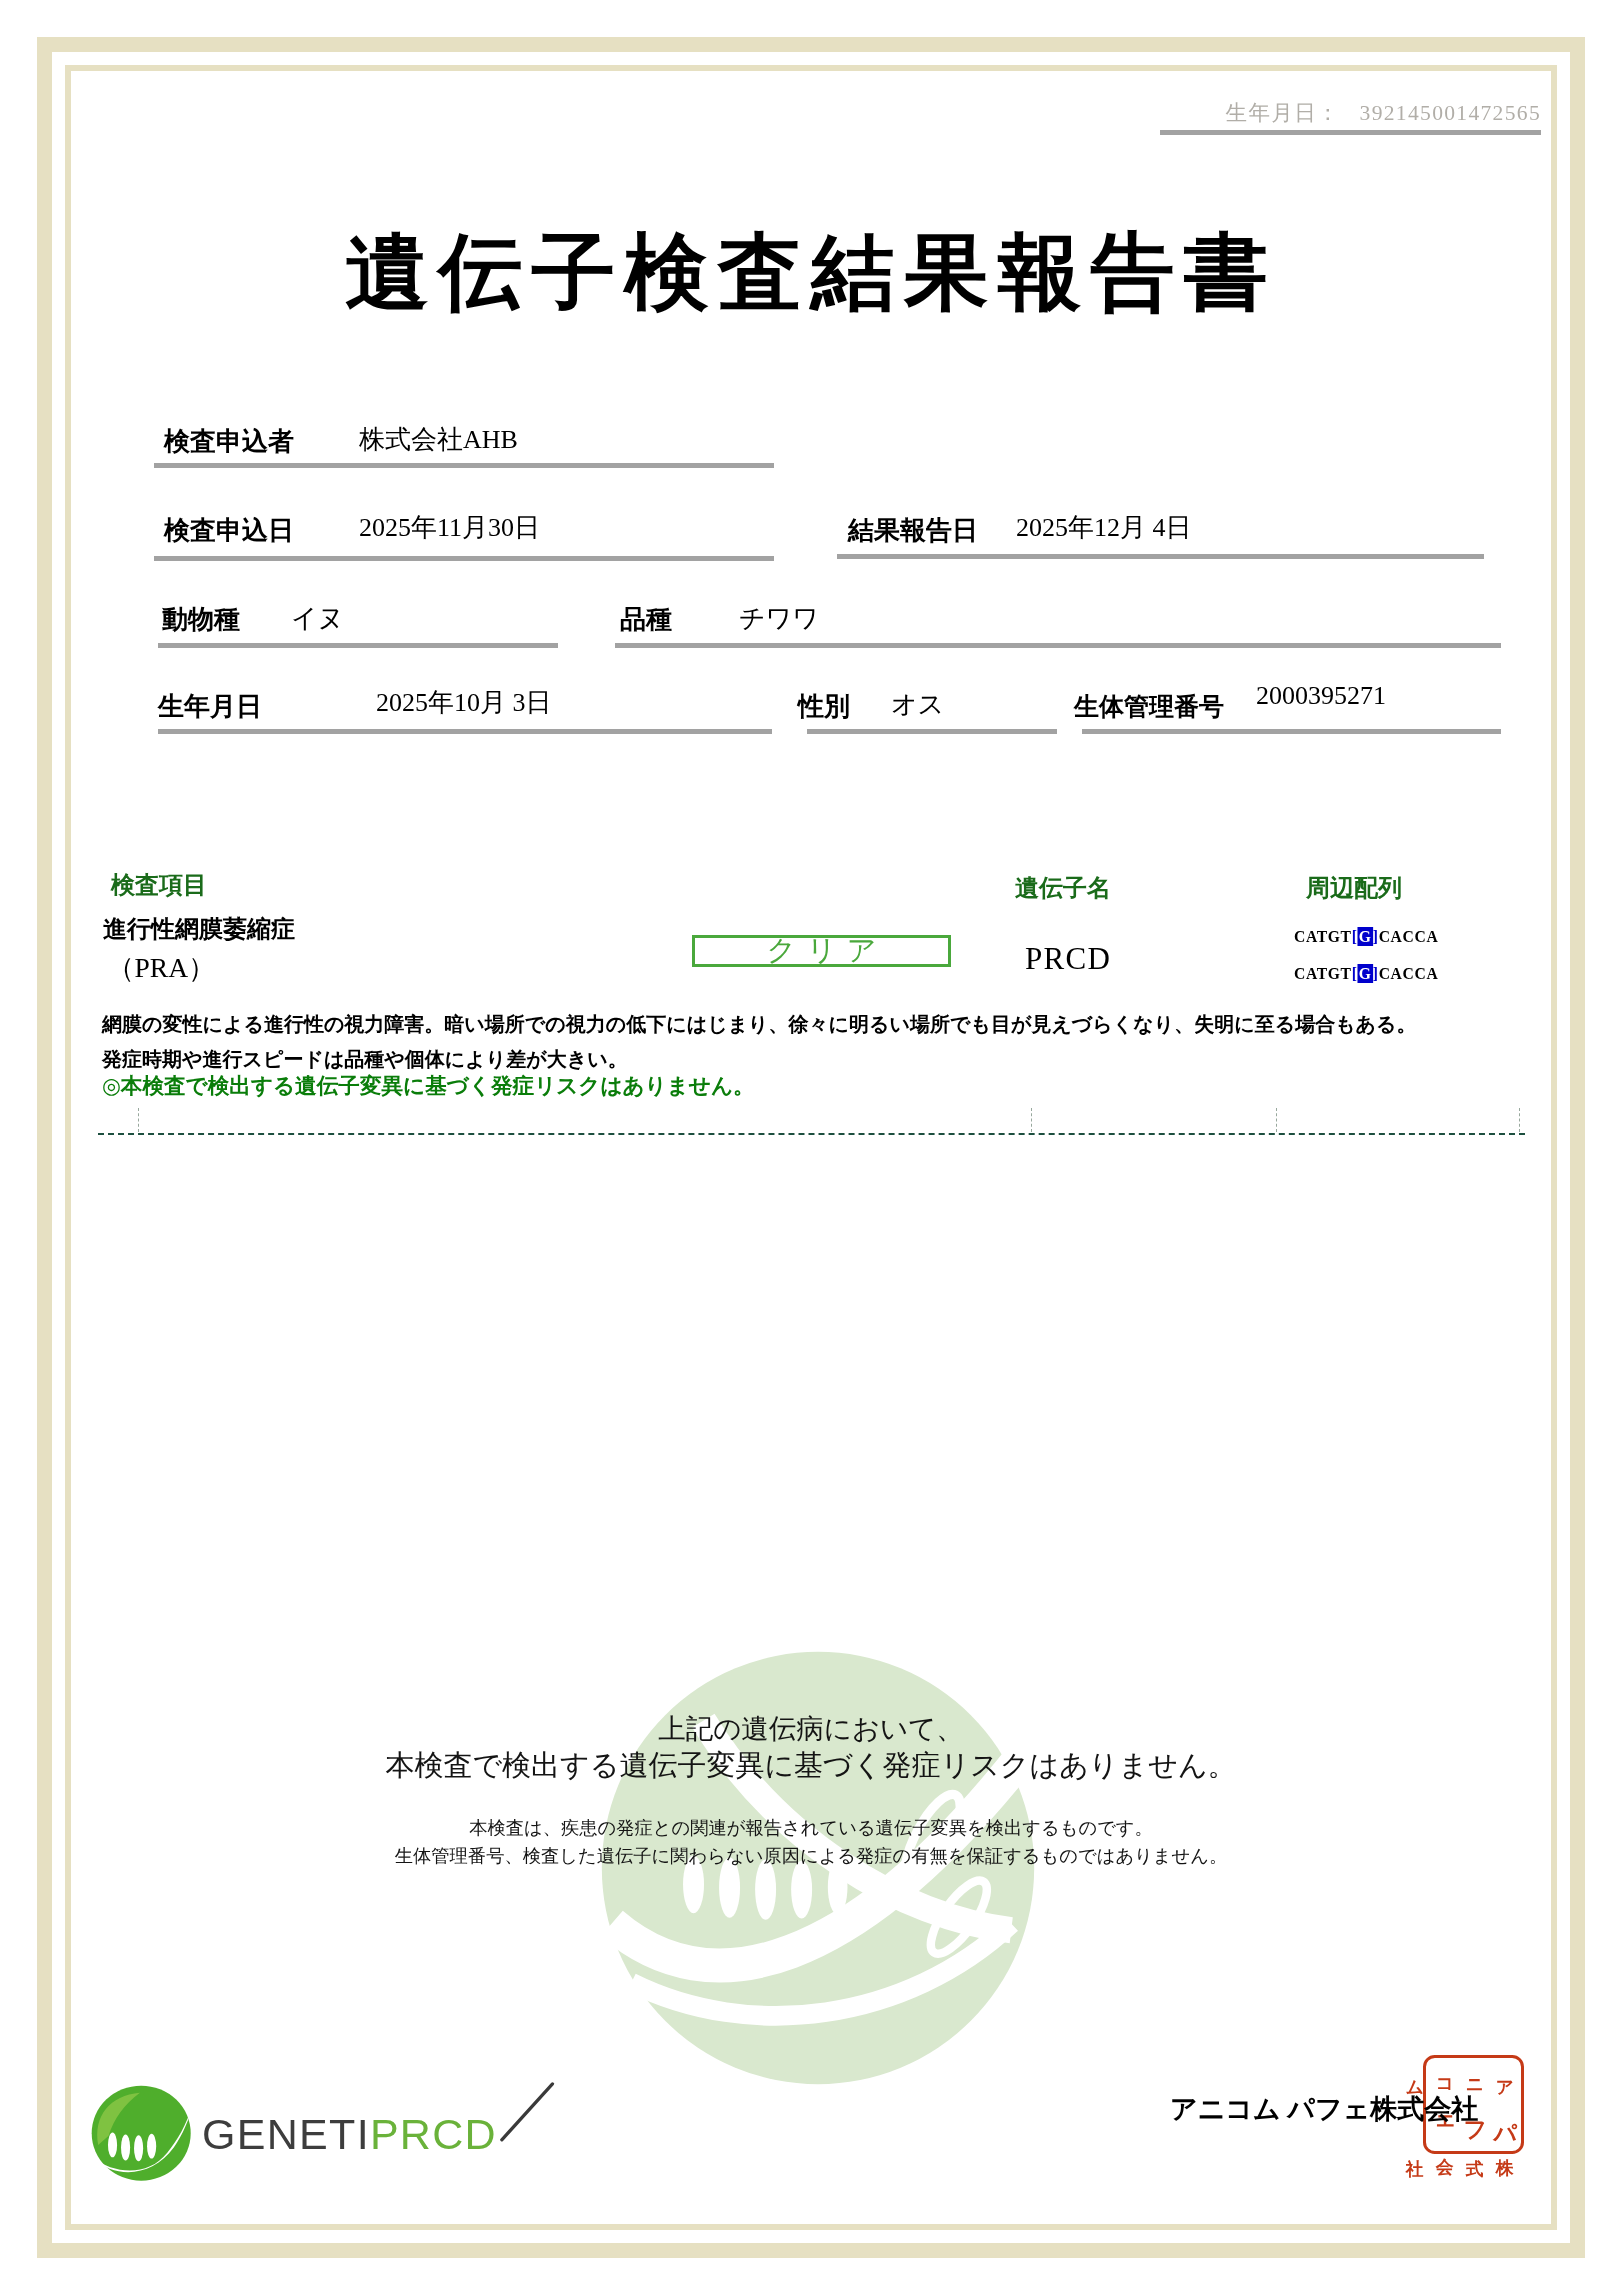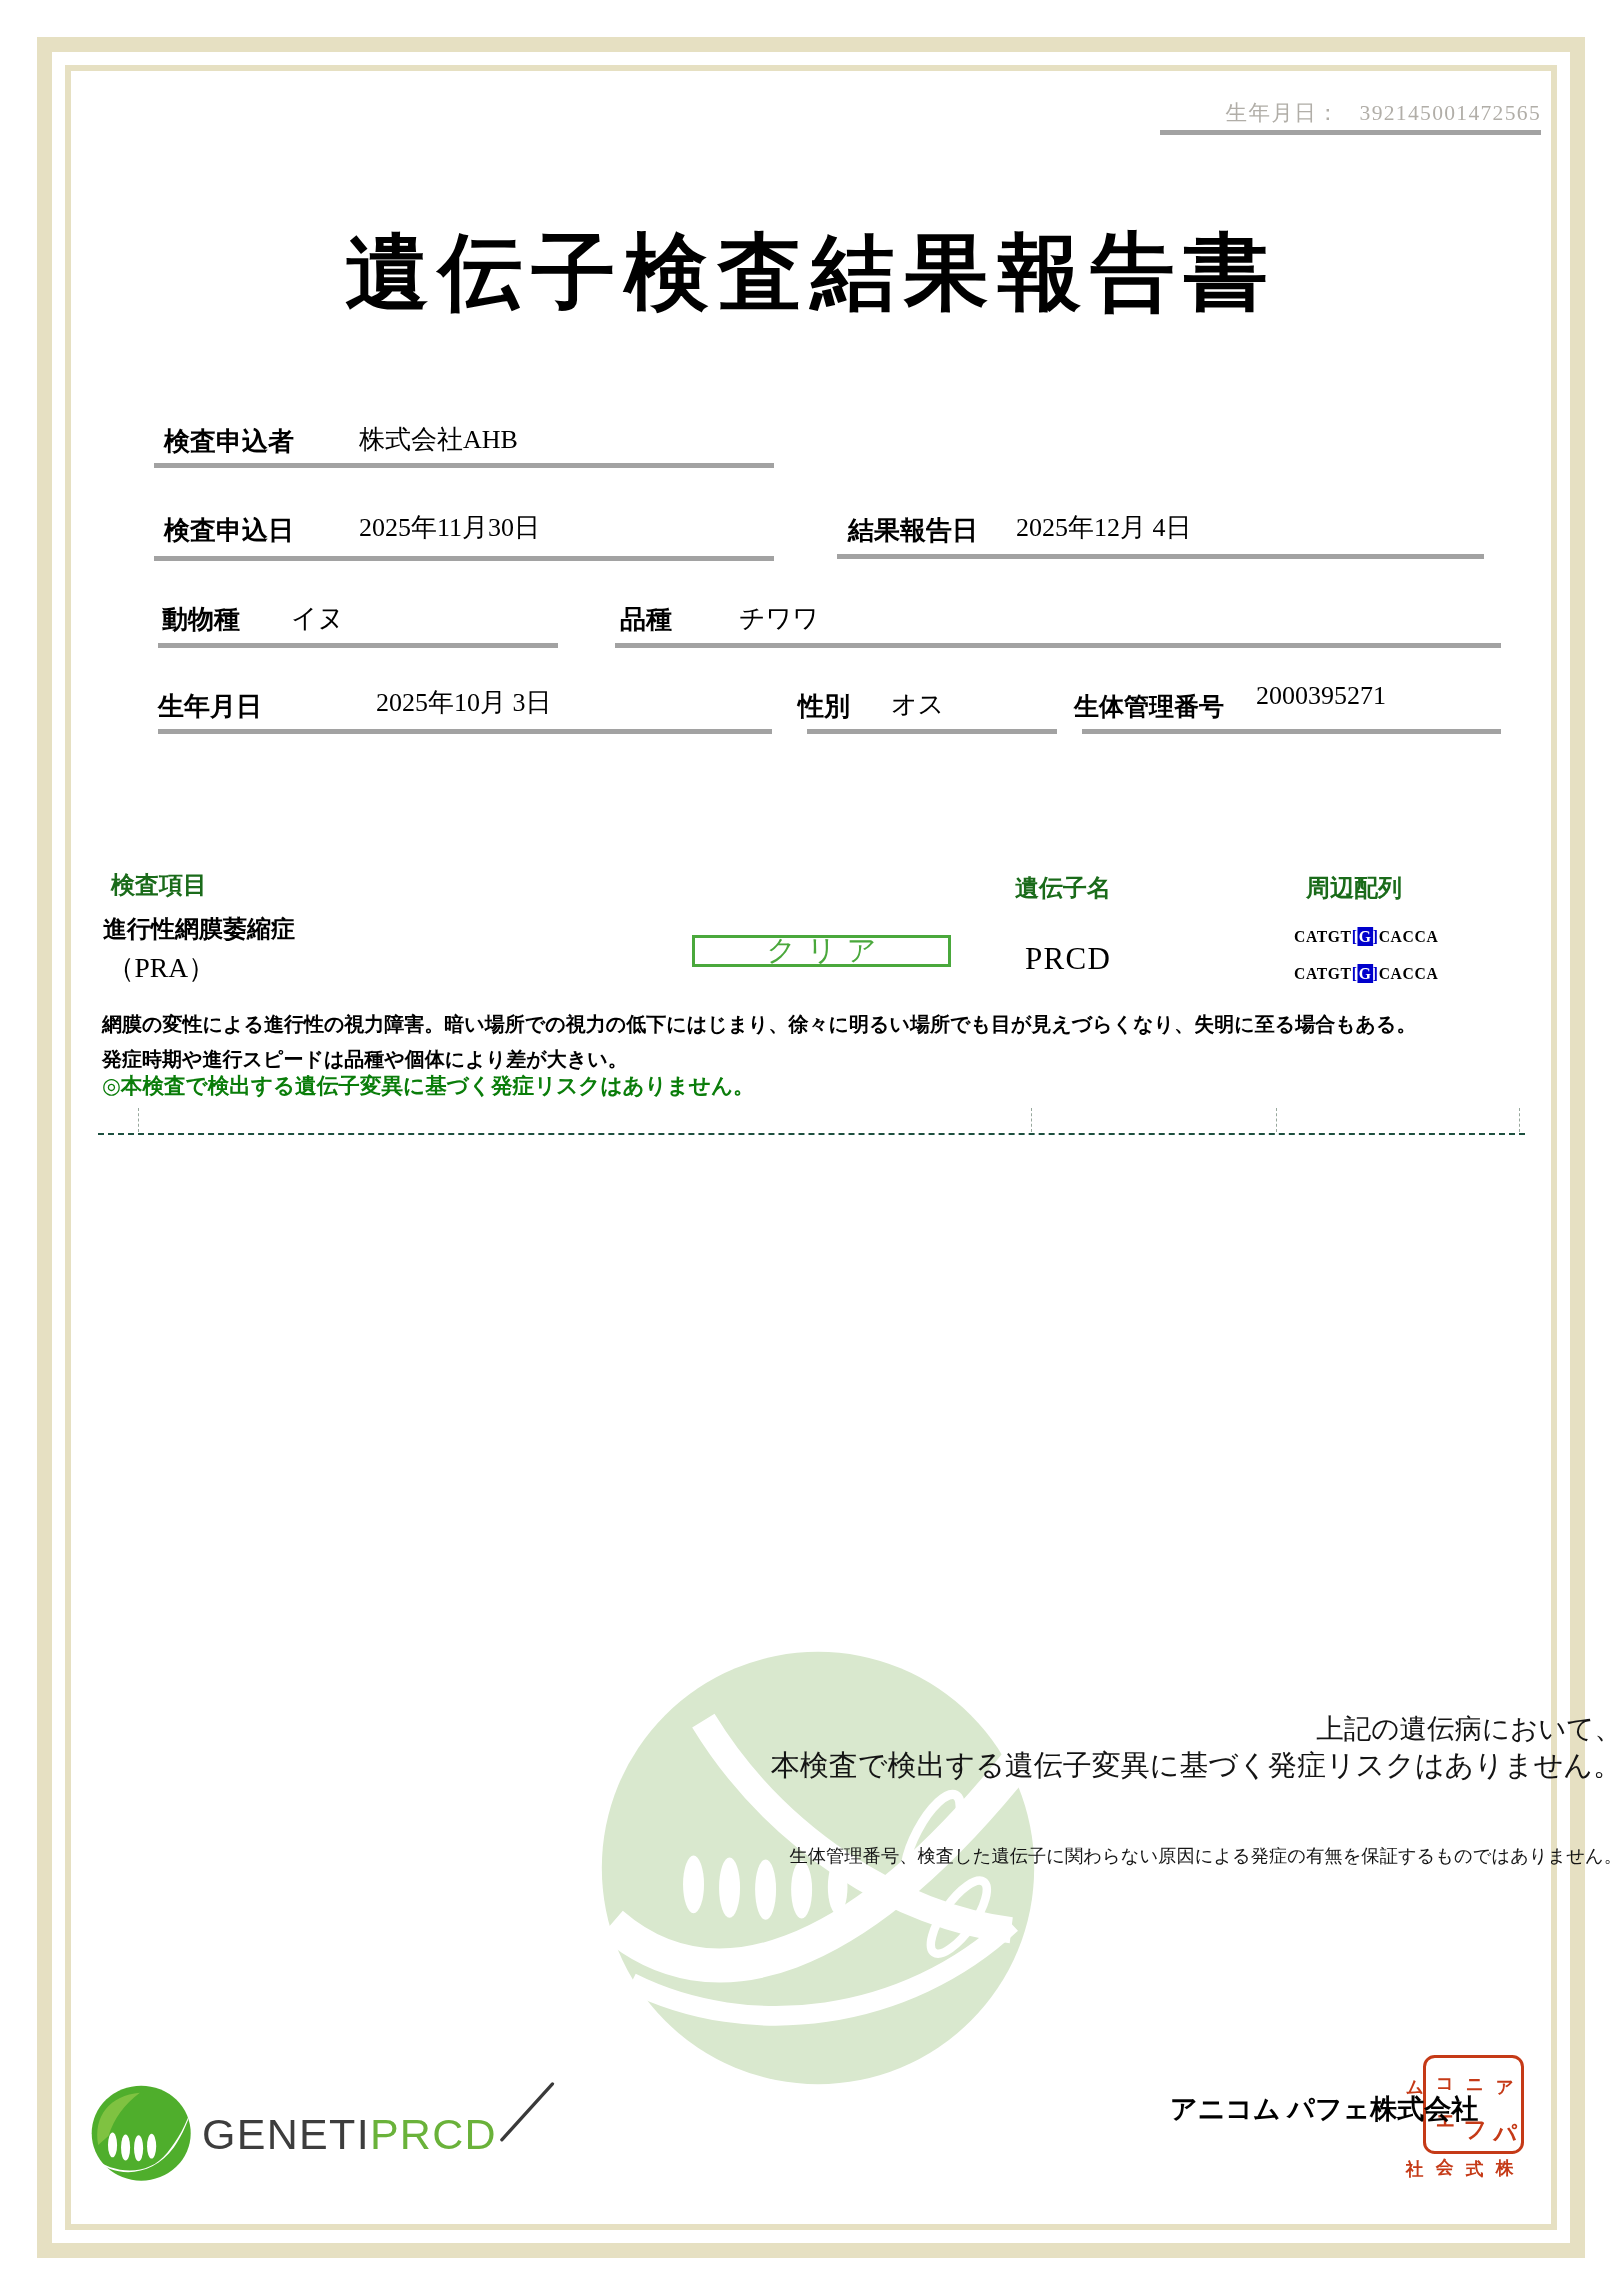--- a/index.html
+++ b/index.html
@@ -42,21 +42,21 @@
   .seq .bk { color:#0000cc; }
   .seq .bp { background:#0000cc; color:#ffffff; padding:0 1.3px; }
 
   .desc { font-size:20px; font-weight:bold; white-space:nowrap; }
   .risk { font-size:21.6px; font-weight:bold; color:#0a7d0a; white-space:nowrap; }
 
   .vdash { position:absolute; width:0; height:23.6px; border-left:1.3px dashed #98a89d; }
   .hdash { position:absolute; left:98px; top:1133px; width:1427px; height:0;
     border-top:2.6px dashed #1d4f3f; }
 
-  .center-line { left:0; width:100%; text-align:right;
+  .center-line { left:0; width:100%; text-align:center;
     font-family:"Liberation Sans","DejaVu Sans",sans-serif; color:#141414; white-space:nowrap; }
 
   .wordmark { font-family:"Liberation Sans","DejaVu Sans",sans-serif;
     font-size:43px; letter-spacing:1.3px; white-space:nowrap; }
   .wm-dark { color:#3d3d3d; } .wm-green { color:#6ab23a; }
 
   .company { font-size:27px; font-weight:bold; white-space:nowrap; z-index:3; }
 
   .seal { left:1423px; top:2055px; width:101px; height:99px;
     border:3.9px solid #c53a17; border-radius:11.8px; z-index:2;
@@ -155,20 +155,21 @@
   <div class="abs risk" style="left:102px; top:1071px;">◎本検査で検出する遺伝子変異に基づく発症リスクはありません。</div>
 
   <div class="vdash" style="left:138px; top:1108px;"></div>
   <div class="vdash" style="left:1031px; top:1108px;"></div>
   <div class="vdash" style="left:1276px; top:1108px;"></div>
   <div class="vdash" style="left:1519px; top:1108px;"></div>
   <div class="hdash"></div>
 
   <div class="abs center-line" style="top:1711px; font-size:27.5px; z-index:2;">上記の遺伝病において、</div>
   <div class="abs center-line" style="top:1746px; font-size:29px; z-index:2;">本検査で検出する遺伝子変異に基づく発症リスクはありません。</div>
+  <div class="abs center-line" style="top:1815px; font-size:18.3px; z-index:2;">本検査は、疾患の発症との関連が報告されている遺伝子変異を検出するものです。</div>
   <div class="abs center-line" style="top:1843px; font-size:18.3px; z-index:2;">生体管理番号、検査した遺伝子に関わらない原因による発症の有無を保証するものではありません。</div>
 
   <svg class="abs" style="left:90px; top:2085px; z-index:2;" width="105" height="99" viewBox="0 0 160 152">
     <ellipse cx="78" cy="74" rx="76" ry="73" fill="#4fae2c"></ellipse>
     <path d="M12,92 C4,48 30,16 76,12 C52,30 36,52 28,78 Z" fill="#7fc241"></path>
     <ellipse cx="34" cy="92" rx="7" ry="19" fill="#ffffff"></ellipse>
     <ellipse cx="54" cy="96" rx="7" ry="20" fill="#ffffff"></ellipse>
     <ellipse cx="74" cy="97" rx="7" ry="20" fill="#ffffff"></ellipse>
     <ellipse cx="94" cy="94" rx="7" ry="19" fill="#ffffff"></ellipse>
     <path d="M4,112 C40,146 96,140 128,96 C142,76 152,52 158,28 C146,64 134,84 118,104 C88,142 36,136 4,112 Z" fill="#ffffff"></path>

